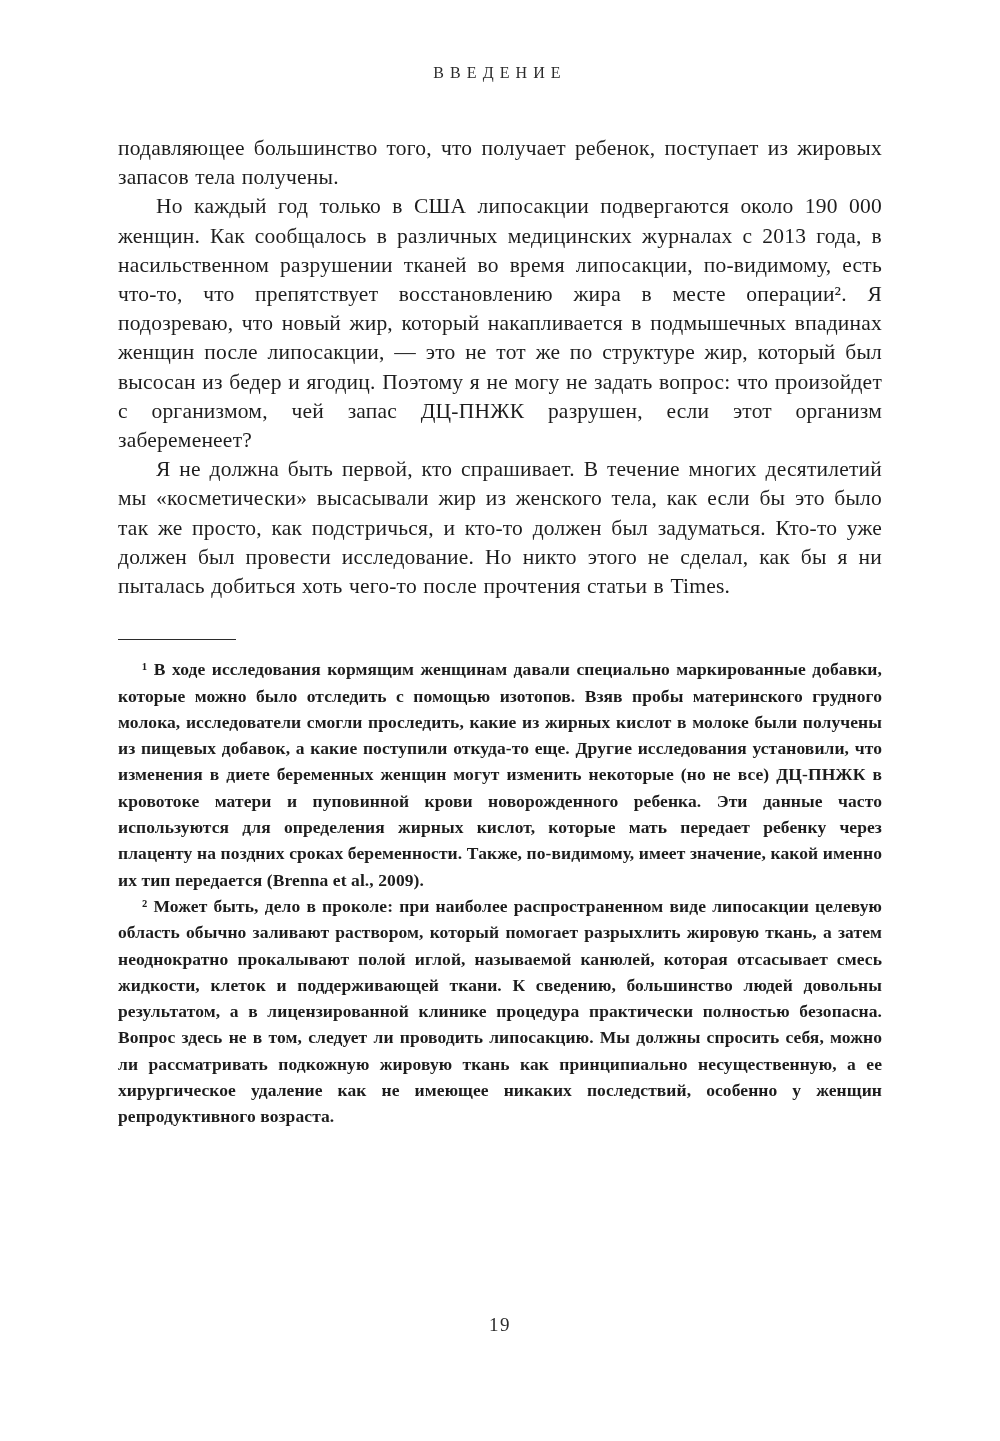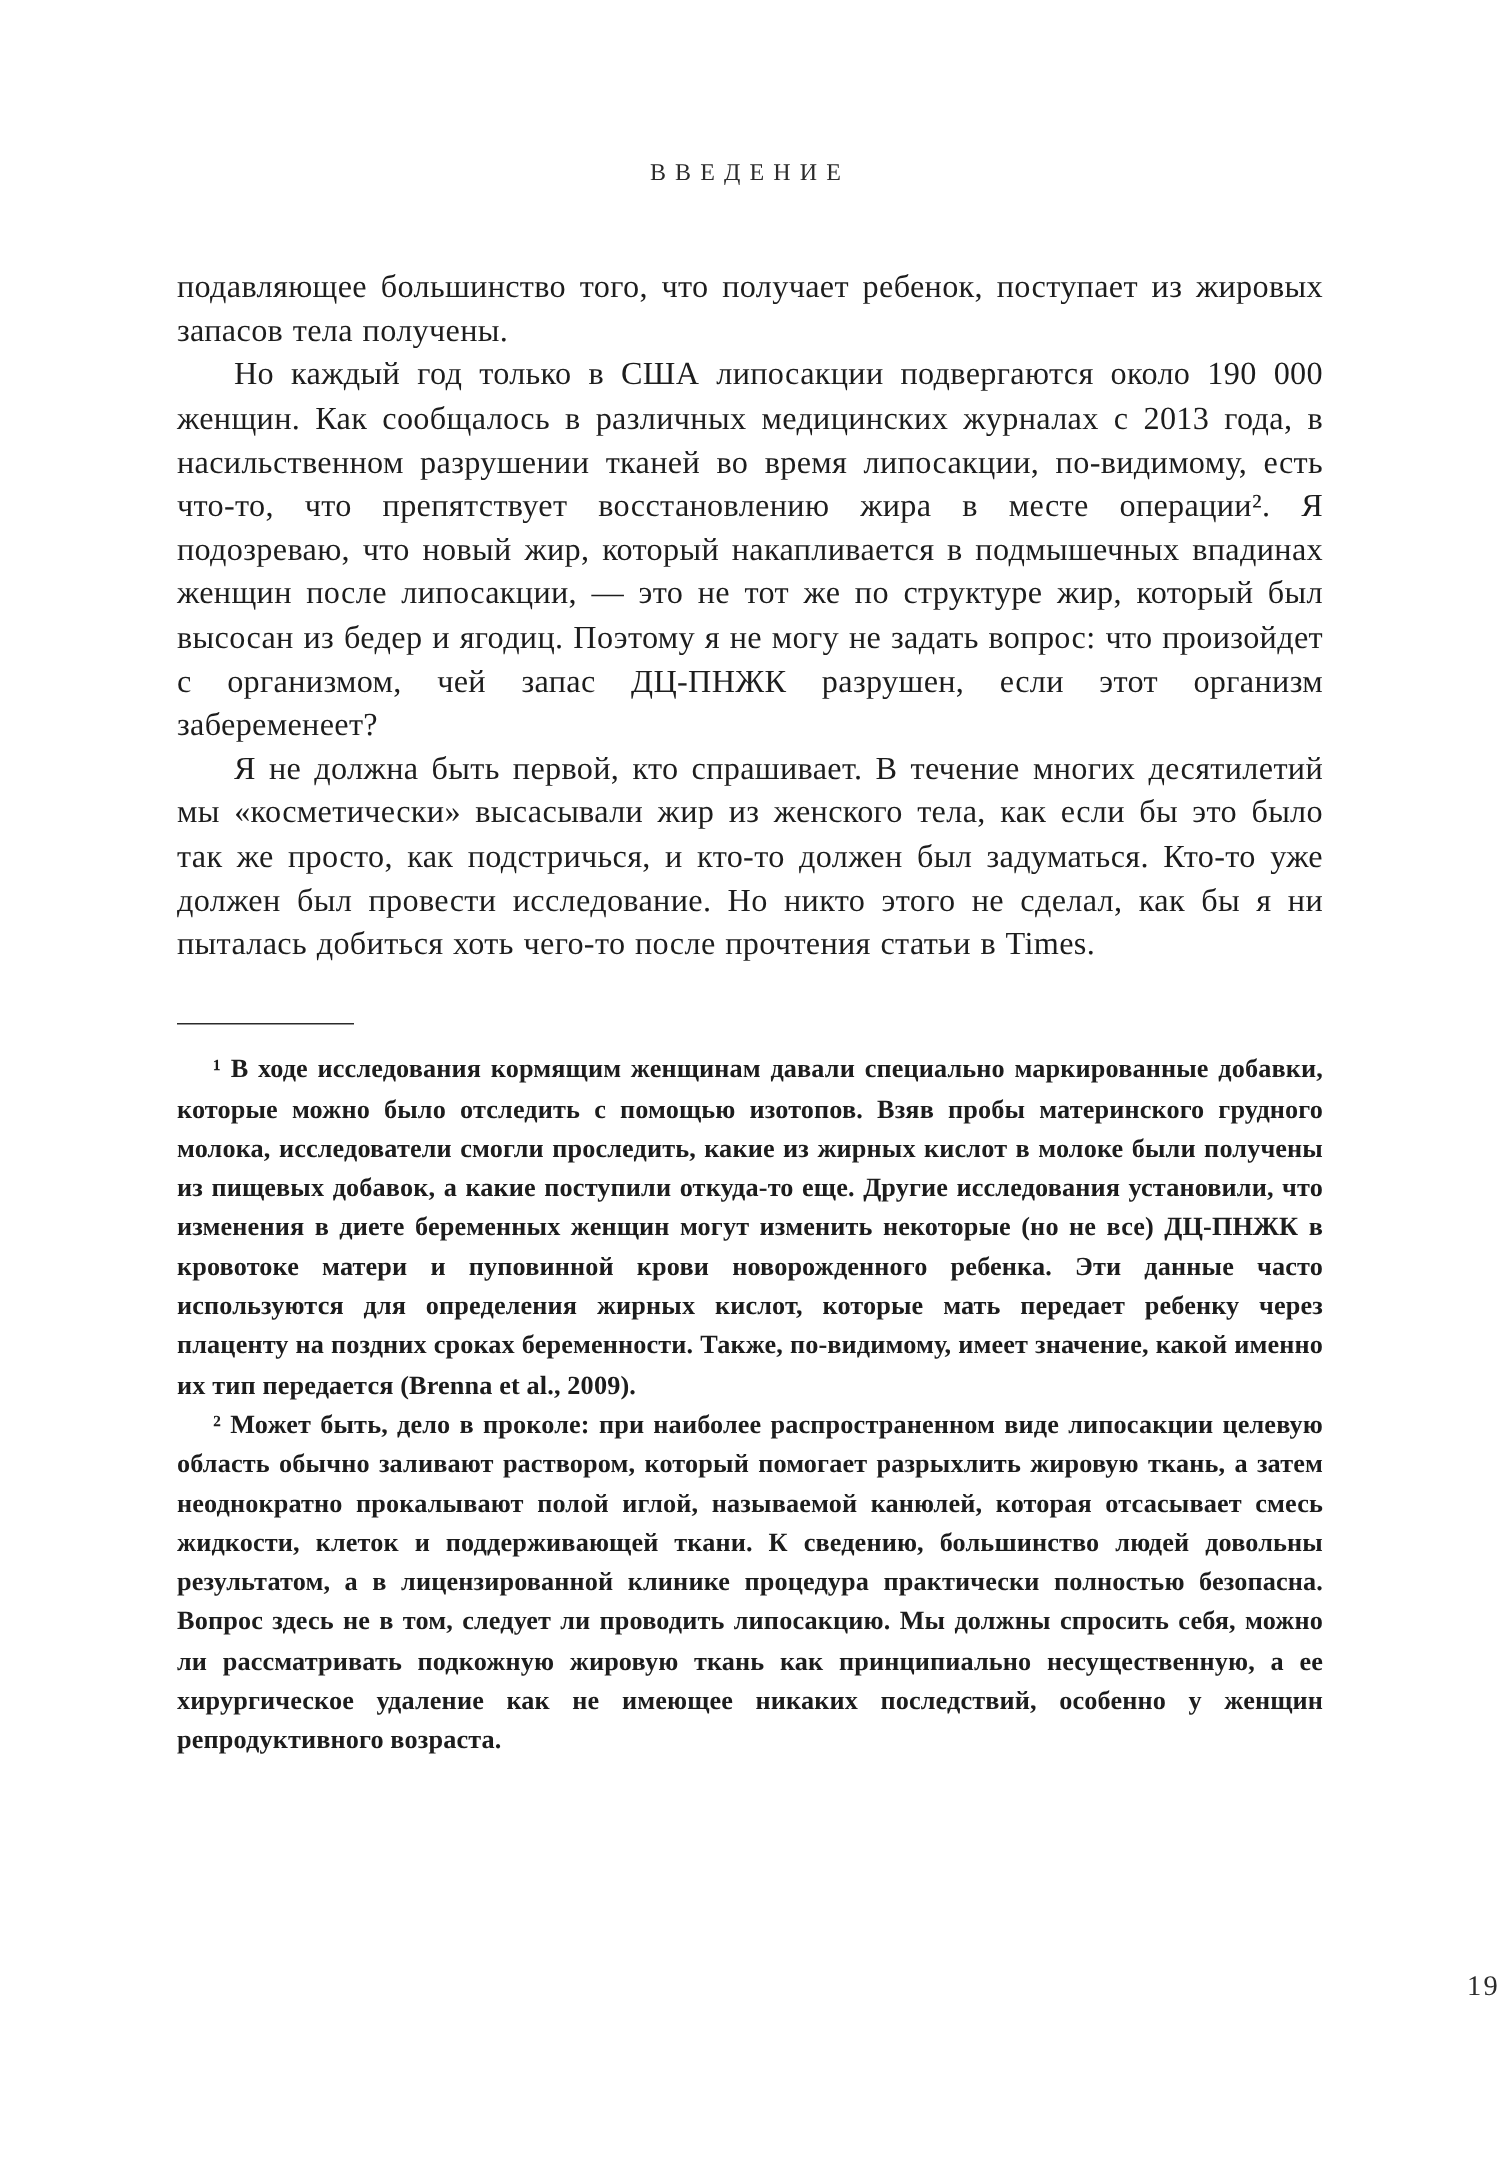--- a/index.html
+++ b/index.html
@@ -7,21 +7,21 @@
     padding: 0;
     background: #ffffff;
   }
   .page {
     position: relative;
     width: 1000px;
     height: 1441px;
     margin: 0 auto;
     background: #ffffff;
     box-sizing: border-box;
-    padding: 107px 118px 0 118px;
+    padding: 64px 118px 0 118px;
     font-family: "Liberation Serif", "DejaVu Serif", serif;
     color: #1d1d1d;
     overflow: hidden;
   }
   .running-head {
     text-align: center;
     font-size: 16px;
     letter-spacing: 0.38em;
     font-weight: normal;
     color: #2b2b2b;
@@ -53,21 +53,21 @@
     margin: 0;
     text-indent: 24px;
     letter-spacing: 0.005em;
     font-weight: bold;
   }
   .page-number {
     position: absolute;
     bottom: 105px;
     left: 0;
     width: 100%;
-    text-align: right;
+    text-align: center;
     font-size: 19px;
     color: #2b2b2b;
     letter-spacing: 0.08em;
   }
 </style>
 </head>
 <body>
 
 <div class="page">
 

